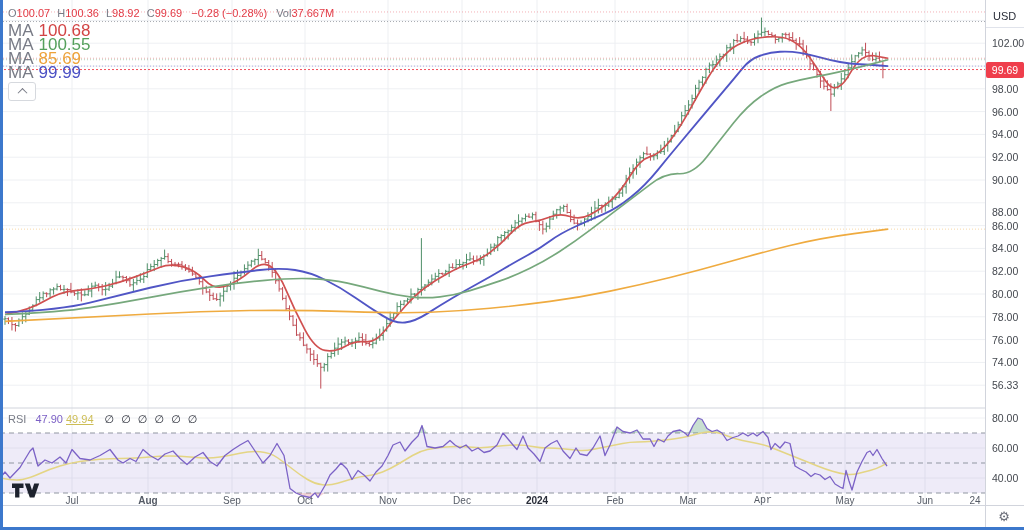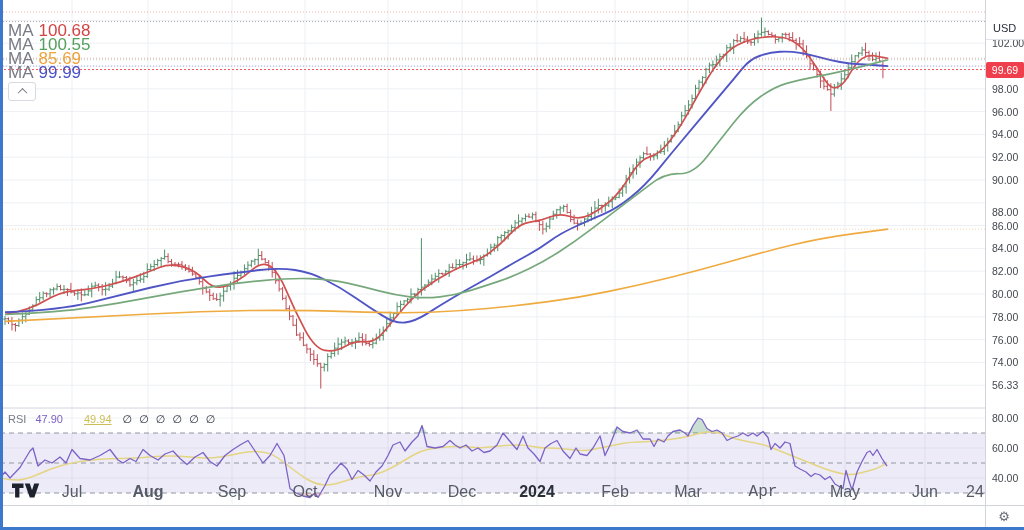--- a/index.html
+++ b/index.html
@@ -11,33 +11,33 @@
   .val-red{color:#e23a45;}
   .lg-row{height:14px;line-height:14px;}
   .ma-row{position:absolute;left:8px;font-size:17px;color:#787b86;white-space:nowrap;z-index:5;height:14px;line-height:14px;}
   .ma-row .mv{margin-left:5px;}
   #collapse-btn{position:absolute;left:8px;top:82px;width:26px;height:17px;background:#fff;
     border:1px solid #d6d9de;border-radius:3px;z-index:6;cursor:pointer;display:flex;align-items:center;justify-content:center;}
   #collapse-btn .chev{width:6px;height:6px;border-left:1.6px solid #787b86;border-top:1.6px solid #787b86;
     transform:rotate(45deg) translate(1px,1px);}
   #rsi-legend{position:absolute;left:8px;top:413px;font-size:11px;color:#787b86;z-index:5;white-space:nowrap;}
   .rsi-v1{color:#7b5fc5;margin-left:6px;}
-  .rsi-v2{color:#cdbd55;margin-left:18px;text-decoration:underline;}
+  .rsi-v2{color:#cdbd55;margin-left:0;text-decoration:underline;}
   .rsi-empty{color:#2a2e39;margin-left:8px;letter-spacing:2px;}
   
   #price-axis{position:absolute;left:985px;top:0;width:39px;height:505px;background:#fff;z-index:4;}
   #axis-vline{position:absolute;left:985px;top:0;width:1px;height:527px;background:#d1d4dc;z-index:7;}
-  #usd-cell{position:absolute;left:986px;top:16px;width:38px;height:24px;font-size:11px;color:#2a2e39;
+  #usd-cell{position:absolute;left:986px;top:4px;width:38px;height:24px;font-size:11px;color:#2a2e39;
     display:flex;align-items:center;padding-left:7px;border-bottom:1px solid #e0e3eb;background:#fff;z-index:5;box-sizing:border-box;}
   .pa-label{position:absolute;left:992px;font-size:10.5px;color:#44484f;z-index:4;}
   #price-badge{position:absolute;left:986px;width:38px;height:16px;color:#fff;font-size:10.5px;
     display:flex;align-items:center;justify-content:center;border-radius:2px;z-index:6;}
   
   #time-axis{position:absolute;left:0;top:505px;width:1024px;height:22px;background:#fff;border-top:1px solid #d1d4dc;z-index:4;box-sizing:border-box;}
-  .ta-label{position:absolute;top:483px;font-size:16px;color:#555b66;transform:translateX(-50%);z-index:5;text-align:center;}
+  .ta-label{position:absolute;top:495px;font-size:10px;color:#555b66;transform:translateX(-50%);z-index:5;text-align:center;}
   .ta-year{color:#2a2e39;font-weight:bold;}
   #gear{position:absolute;left:996px;top:508px;width:16px;height:16px;color:#6a6d78;font-size:13px;
     display:flex;align-items:center;justify-content:center;z-index:6;cursor:pointer;}
   
   #left-bar{position:absolute;left:0;top:0;width:3px;height:530px;background:#3c78cc;z-index:8;}
   #bottom-bar{position:absolute;left:0;top:527px;width:1024px;height:3px;background:#3c78cc;z-index:8;}
   #tv-logo{position:absolute;left:11px;top:482px;z-index:5;}
 </style>
 </head>
 <body>
@@ -867,20 +867,28 @@
         <line x1="0" y1="21.539999999999935" x2="985" y2="21.539999999999935" stroke="rgba(110,115,125,0.60)" stroke-width="1" stroke-dasharray="1,2"></line>
         <line x1="0" y1="58.24799999999992" x2="985" y2="58.24799999999992" stroke="rgba(208,80,80,0.45)" stroke-width="1" stroke-dasharray="1,2"></line>
         <line x1="0" y1="59.73000000000003" x2="985" y2="59.73000000000003" stroke="rgba(118,168,124,0.50)" stroke-width="1" stroke-dasharray="1,2"></line>
         <line x1="0" y1="66.11400000000006" x2="985" y2="66.11400000000006" stroke="rgba(80,85,197,0.45)" stroke-width="1" stroke-dasharray="1,2"></line>
         <line x1="0" y1="69.53400000000002" x2="985" y2="69.53400000000002" stroke="rgba(239,62,76,0.9)" stroke-width="1" stroke-dasharray="2,2"></line>
         <line x1="0" y1="229.13400000000004" x2="985" y2="229.13400000000004" stroke="rgba(239,171,64,0.45)" stroke-width="1" stroke-dasharray="1,2"></line>
       </g>
       <line x1="0" y1="408" x2="1024" y2="408" stroke="#d1d4dc" stroke-width="1"></line>
     </svg>
 
+  <div class="legend lg-row" style="top:6px;">
+    <span>O</span><span class="val-red">100.07</span>
+    <span style="margin-left:4px;">H</span><span class="val-red">100.36</span>
+    <span style="margin-left:4px;">L</span><span class="val-red">98.92</span>
+    <span style="margin-left:4px;">C</span><span class="val-red">99.69</span>
+    <span class="val-red" style="margin-left:6px;">−0.28 (−0.28%)</span>
+    <span style="margin-left:6px;">Vol</span><span class="val-red">37.667M</span>
+  </div>
 
   <div id="ma-legend">
       <div class="ma-row" style="top: 24px;"><span>MA</span><span class="mv" style="color:#d24444">100.68</span></div>
       <div class="ma-row" style="top: 38px;"><span>MA</span><span class="mv" style="color:#55a05c">100.55</span></div>
       <div class="ma-row" style="top: 52px;"><span>MA</span><span class="mv" style="color:#eda23a">85.69</span></div>
       <div class="ma-row" style="top: 66px; text-align: right;"><span>MA</span><span class="mv" style="color:#4a50c4">99.99</span></div>
     </div>
 
   <div id="collapse-btn">
     <span class="chev"></span>

